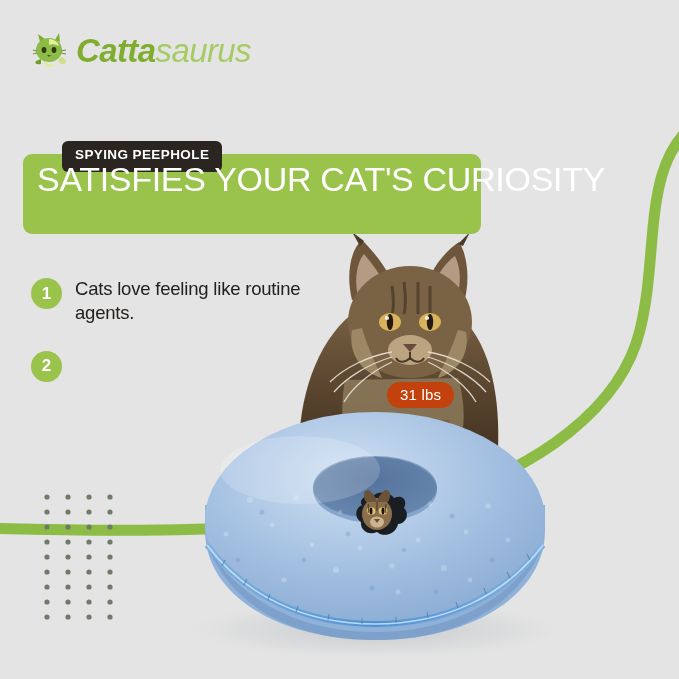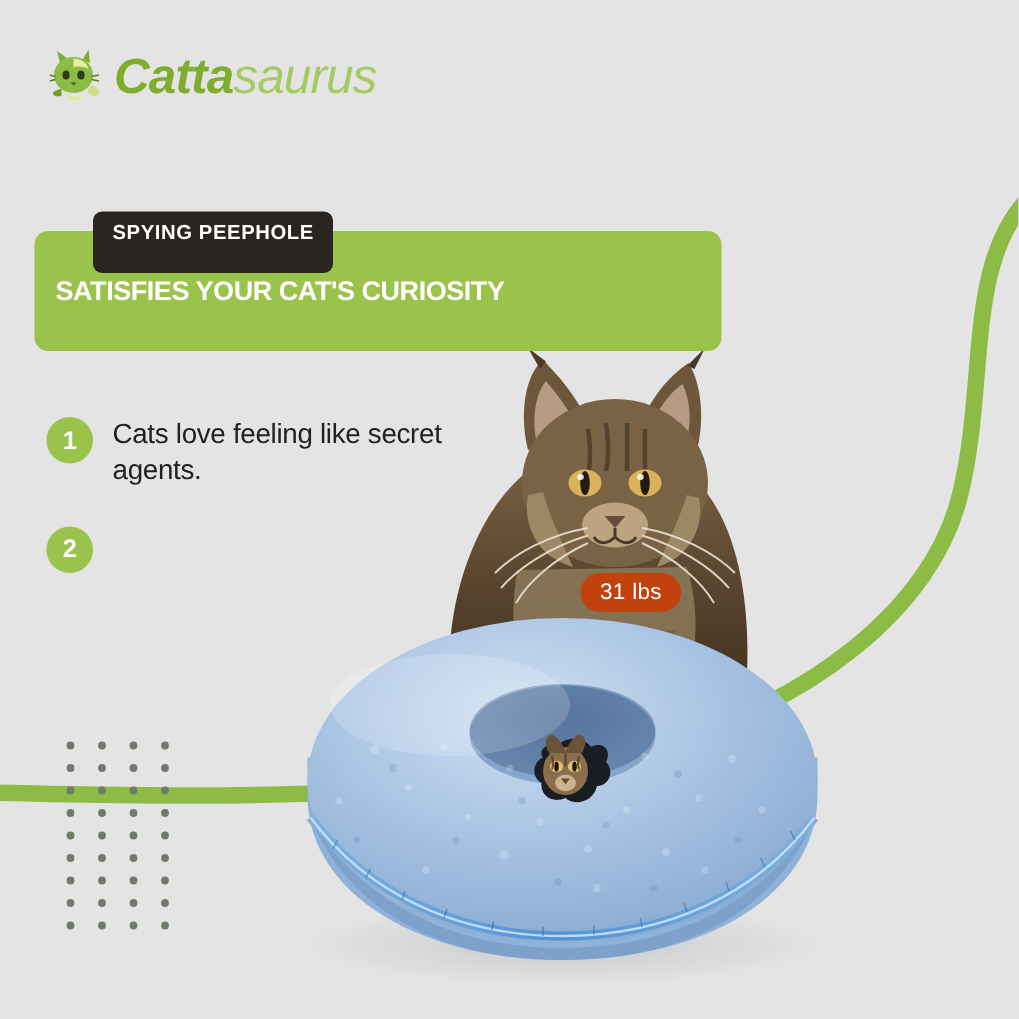--- a/index.html
+++ b/index.html
@@ -41,29 +41,29 @@
     position:absolute; left:23px; top:154px;
     width:458px; height:80px;
     background:#9ac34c;
     border-radius:9px;
   }
   #badge {
     position:absolute; left:62px; top:141px;
     background:#2b2522;
     color:#ffffff;
     border-radius:6px;
-    padding:6px 13px 20px 13px;
+    padding:6px 13px 10px 13px;
     font-size:13.5px; font-weight:bold;
     letter-spacing:0.4px;
     white-space:nowrap;
   }
   #headline {
-    position:absolute; left:37px; top:184px;
+    position:absolute; left:37px; top:160px;
     color:#ffffff;
-    font-size:18px; font-weight:bold;
+    font-size:34px; font-weight:normal;
     letter-spacing:-0.3px;
     white-space:nowrap;
   }
   #subhead {
     position:absolute; left:37px; top:202px;
     color:#23201d;
     font-size:21px; font-weight:normal;
     letter-spacing:-0.2px;
     white-space:nowrap;
   }
@@ -356,21 +356,21 @@
     <div id="logo-word"><span class="word-a">Catta</span><span class="word-b">saurus</span></div>
   </div>
 
   <div id="banner"></div>
   <div id="badge">SPYING PEEPHOLE</div>
   <div id="headline">SATISFIES YOUR CAT'S CURIOSITY</div>
 
   <div id="features">
     <div class="feature">
       <div class="f-num">1</div>
-      <div class="f-text">Cats love feeling like secret agents.</div>
+      <div class="f-text">Cats love feeling like routine agents.</div>
     </div>
     <div class="feature">
       <div class="f-num">2</div>
     </div>
   </div>
 
   <div id="weight-pill">31 lbs</div>
 
 </div>
 

